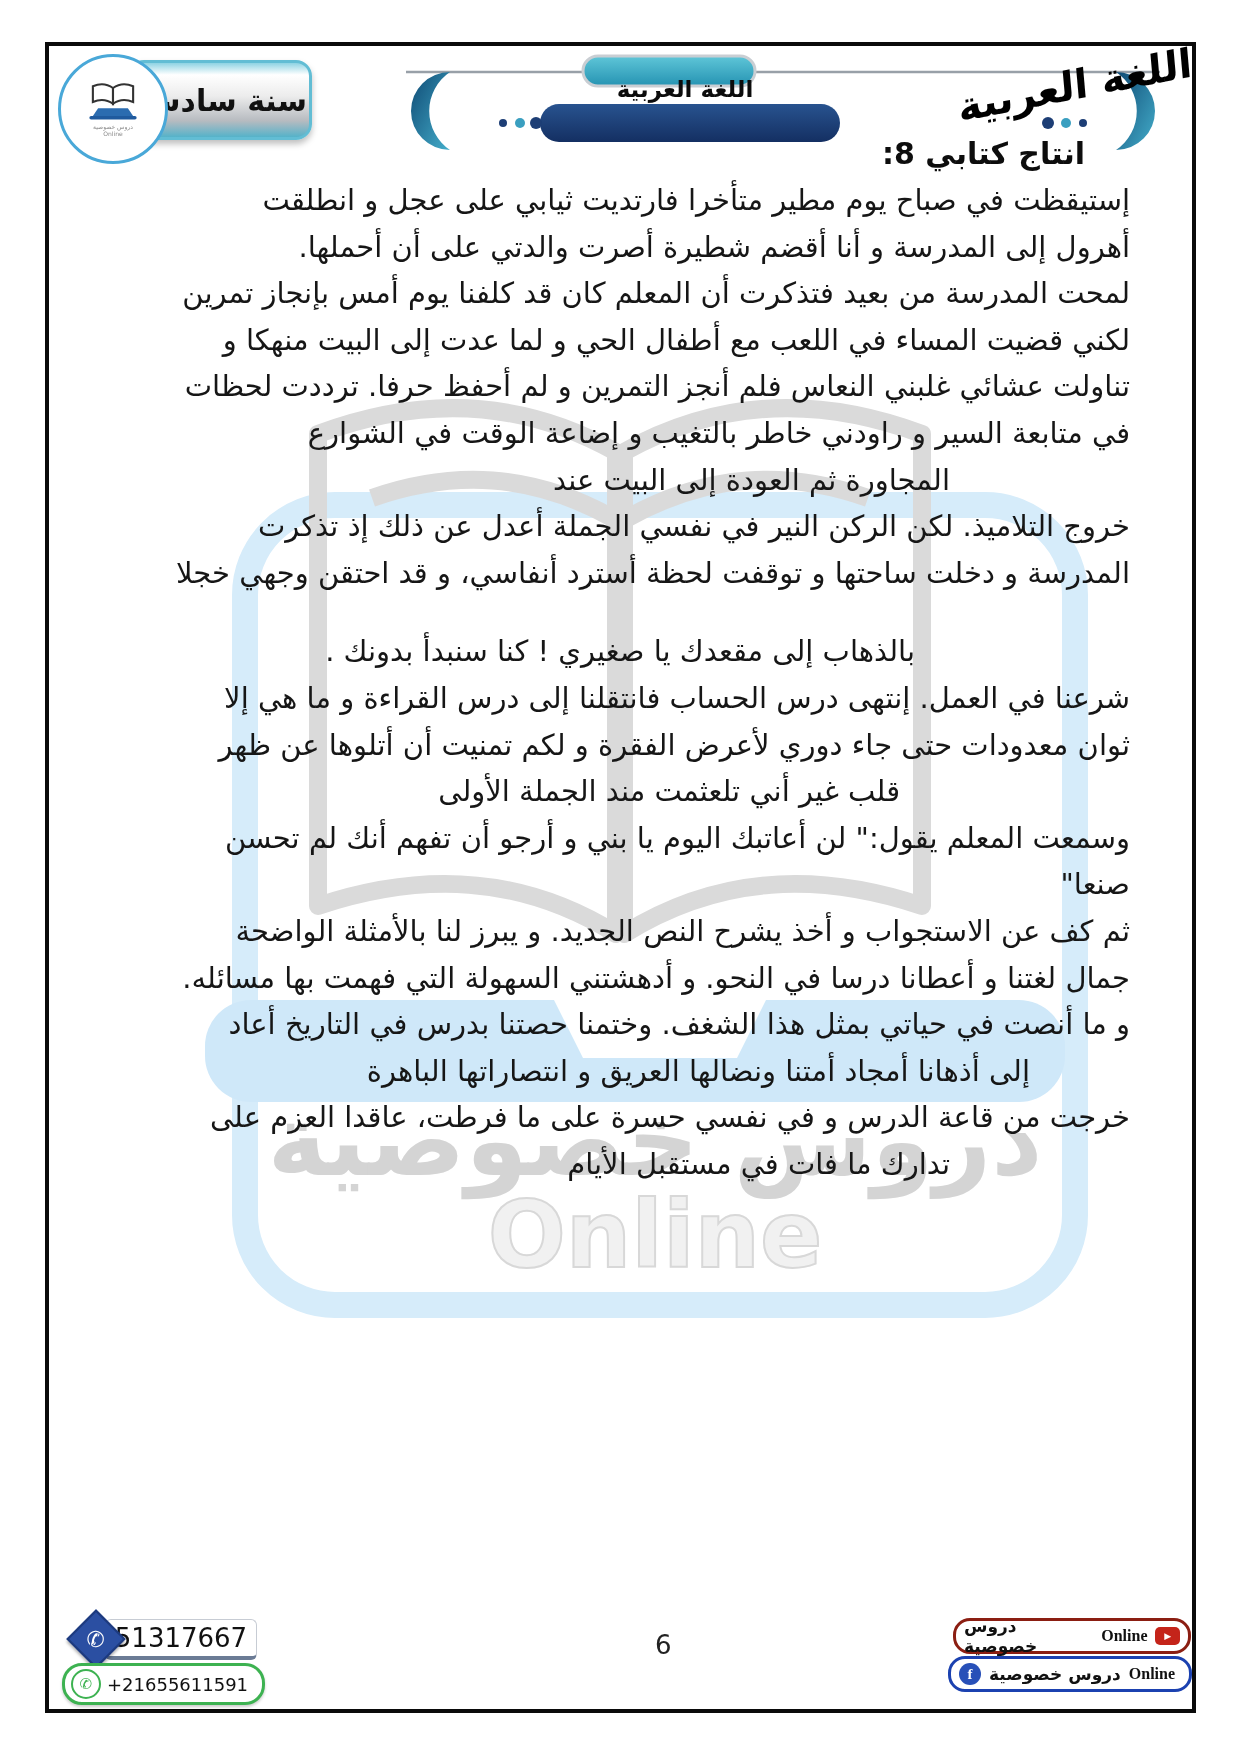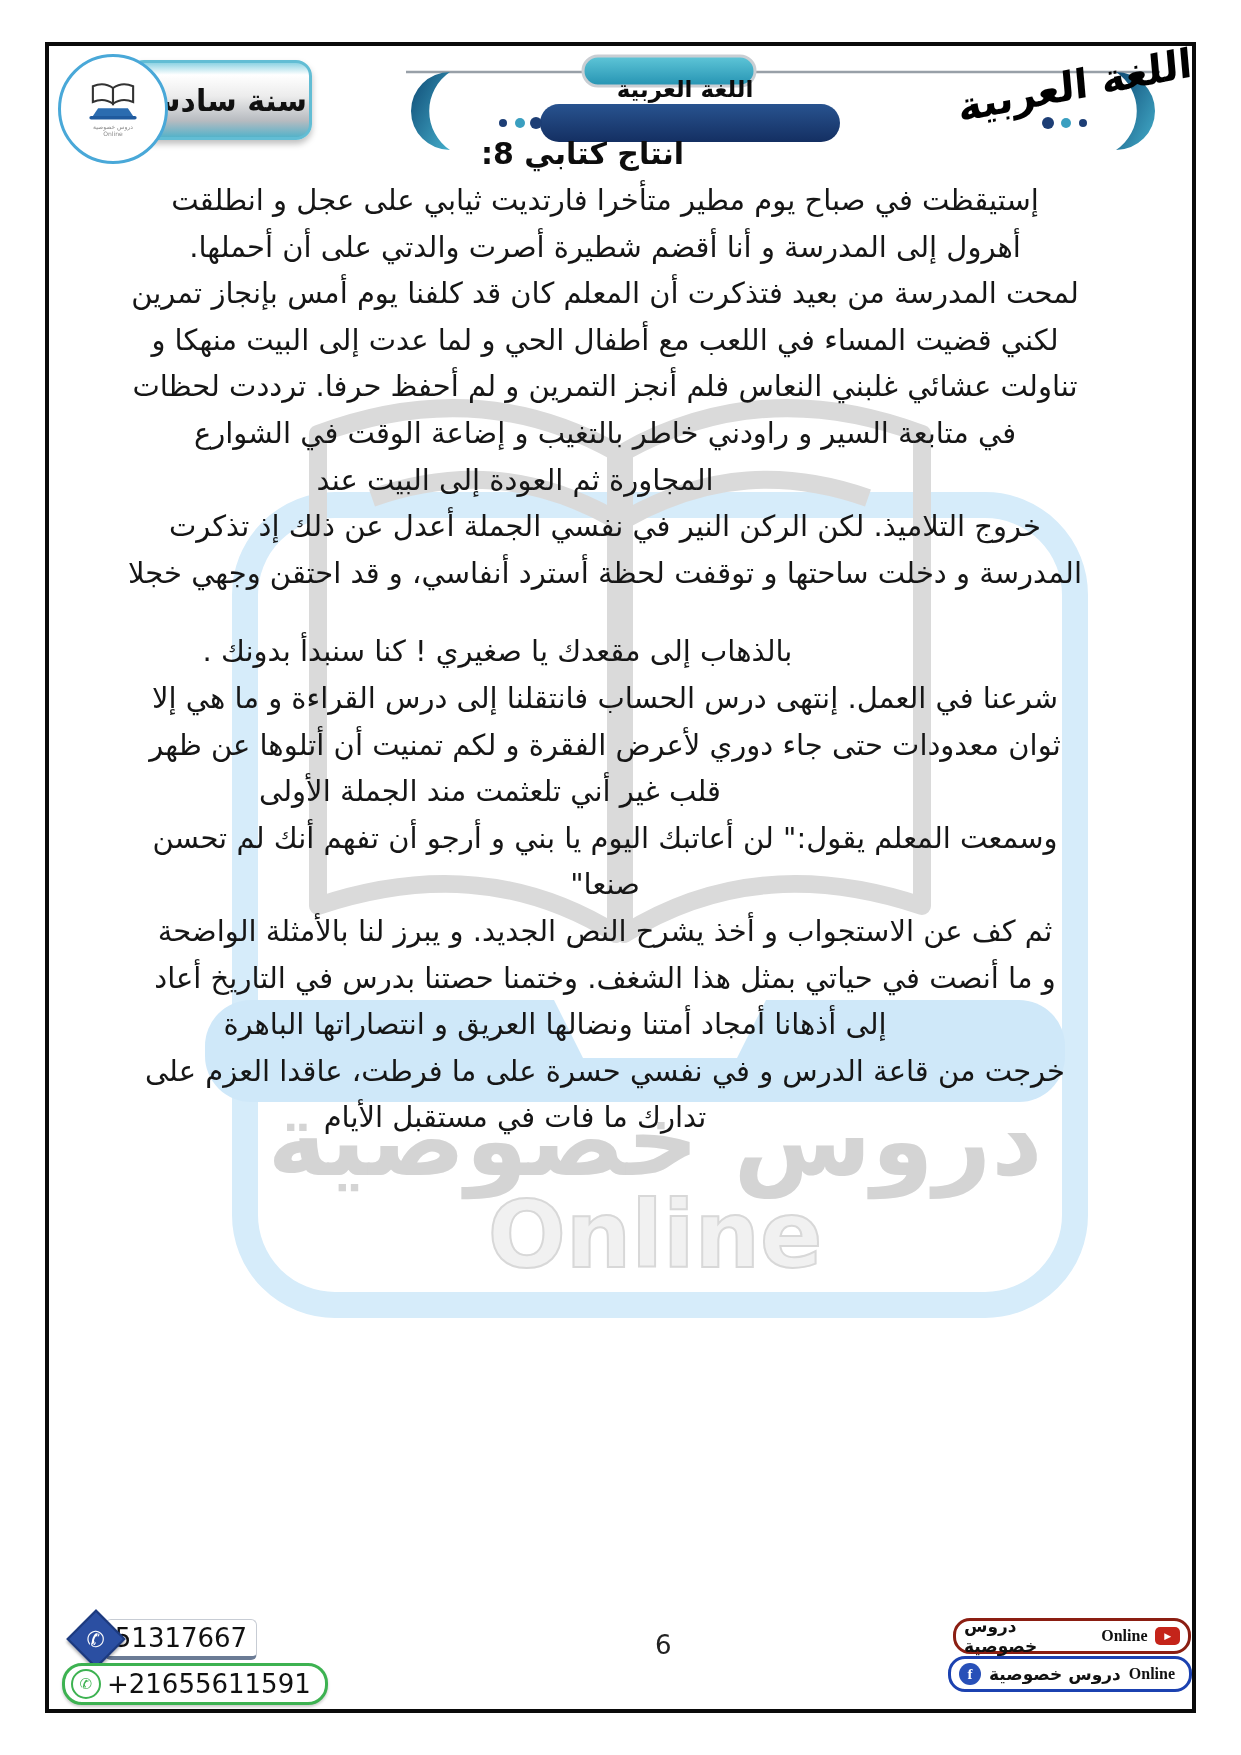--- a/index.html
+++ b/index.html
@@ -26,21 +26,21 @@
                 display:flex;align-items:center;justify-content:center;}
   .grade-banner span{font-size:30px;font-weight:bold;color:#111;}
   .center-ornament{position:absolute;left:388px;top:48px;z-index:2;}
   .subject-title{position:absolute;left:585px;top:76px;width:200px;text-align:center;z-index:3;
                  font-size:23px;font-weight:bold;color:#0c0c0c;}
   .calligraphy{position:absolute;left:955px;top:62px;width:240px;text-align:center;z-index:2;
                font-size:40px;font-weight:bold;color:#000;letter-spacing:-2px;white-space:nowrap;
                transform:rotate(-11deg) skewX(-6deg);}
 
   
-  .essay{position:absolute;top:131px;right:111px;left:80px;z-index:2;direction:rtl;text-align:center;color:#161616;}
+  .essay{position:absolute;top:131px;right:111px;left:80px;z-index:2;direction:rtl;text-align:right;color:#161616;}
   .essay-title{font-size:30px;font-weight:bold;line-height:46px;margin-left:0;margin-right:45px;color:#0d0d0d;}
   .eline{font-size:29px;line-height:46.6px;white-space:nowrap;}
   .off100{margin-right:100px;}
   .off180{margin-right:180px;}
   .off215{margin-right:215px;margin-top:32px;}
   .off230{margin-right:230px;}
 
   
   .pn{position:absolute;left:655px;top:1630px;font-size:26px;color:#222;z-index:2;}
   .phone-row{position:absolute;left:75px;top:1618px;z-index:3;display:flex;align-items:center;}
@@ -48,21 +48,21 @@
                  display:flex;align-items:center;justify-content:center;box-shadow:2px 2px 3px rgba(0,0,0,.3);}
   .phone-diamond span{transform:rotate(-45deg);color:#fff;font-size:22px;}
   .phone-pill{margin-left:-12px;width:150px;height:36px;background:#fff;border:1px solid #c7ccd4;
               border-bottom:4px solid #6b7b95;border-radius:6px;display:flex;align-items:center;
               justify-content:center;font-size:26px;color:#111;}
   .wa-row{position:absolute;left:62px;top:1663px;z-index:3;display:flex;align-items:center;
           border:3px solid #3db251;border-radius:20px;background:#fff;height:36px;padding:0 14px 0 6px;
           box-shadow:0 2px 3px rgba(0,0,0,.2);}
   .wa-icon{width:26px;height:26px;border-radius:50%;border:2px solid #3db251;color:#3db251;
            display:flex;align-items:center;justify-content:center;font-size:15px;margin-right:6px;}
-  .wa-num{font-size:26px;color:#111;}
+  .wa-num{font-size:18px;color:#111;}
   .social{position:absolute;z-index:3;display:flex;align-items:center;background:#fff;height:30px;
           border-radius:17px;padding:0 8px;gap:8px;}
   .social .ar{font-size:17px;font-weight:bold;color:#111;}
   .social .en{font-size:16px;font-weight:bold;font-family:"Liberation Serif",serif;color:#111;}
   .yt{left:953px;top:1618px;width:216px;border:3px solid #8b1e12;justify-content:flex-end;}
   .fb{left:948px;top:1656px;width:222px;border:3px solid #1b41b0;justify-content:flex-start;}
   .yt-icon{width:25px;height:18px;background:#c4241a;border-radius:5px;color:#fff;font-size:9px;
            display:flex;align-items:center;justify-content:center;}
   .fb-icon{width:22px;height:22px;background:#2850b8;border-radius:50%;color:#fff;font-size:15px;
            font-weight:bold;display:flex;align-items:center;justify-content:center;
@@ -152,20 +152,21 @@
         <div class="eline off180">المجاورة ثم العودة إلى البيت عند</div>
         <div class="eline">خروج التلاميذ. لكن الركن النير في نفسي الجملة أعدل عن ذلك إذ تذكرت</div>
         <div class="eline">المدرسة و دخلت ساحتها و توقفت لحظة أسترد أنفاسي، و قد احتقن وجهي خجلا</div>
         <div class="eline off215">بالذهاب إلى مقعدك يا صغيري ! كنا سنبدأ بدونك .</div>
         <div class="eline">شرعنا في العمل. إنتهى درس الحساب فانتقلنا إلى درس القراءة و ما هي إلا</div>
         <div class="eline">ثوان معدودات حتى جاء دوري لأعرض الفقرة و لكم تمنيت أن أتلوها عن ظهر</div>
         <div class="eline off230">قلب غير أني تلعثمت مند الجملة الأولى</div>
         <div class="eline">وسمعت المعلم يقول:" لن أعاتبك اليوم يا بني و أرجو أن تفهم أنك لم تحسن</div>
         <div class="eline">صنعا"</div>
         <div class="eline">ثم كف عن الاستجواب و أخذ يشرح النص الجديد. و يبرز لنا بالأمثلة الواضحة</div>
+        <div class="eline">جمال لغتنا و أعطانا درسا في النحو. و أدهشتني السهولة التي فهمت بها مسائله.</div>
         <div class="eline">و ما أنصت في حياتي بمثل هذا الشغف. وختمنا حصتنا بدرس في التاريخ أعاد</div>
         <div class="eline off100">إلى أذهانا أمجاد أمتنا ونضالها العريق و انتصاراتها الباهرة</div>
         <div class="eline">خرجت من قاعة الدرس و في نفسي حسرة على ما فرطت، عاقدا العزم على</div>
         <div class="eline off180">تدارك ما فات في مستقبل الأيام</div>
       </div>
   </div>
 
   <div class="phone-row">
     <div class="phone-diamond">
         <span>✆</span>

